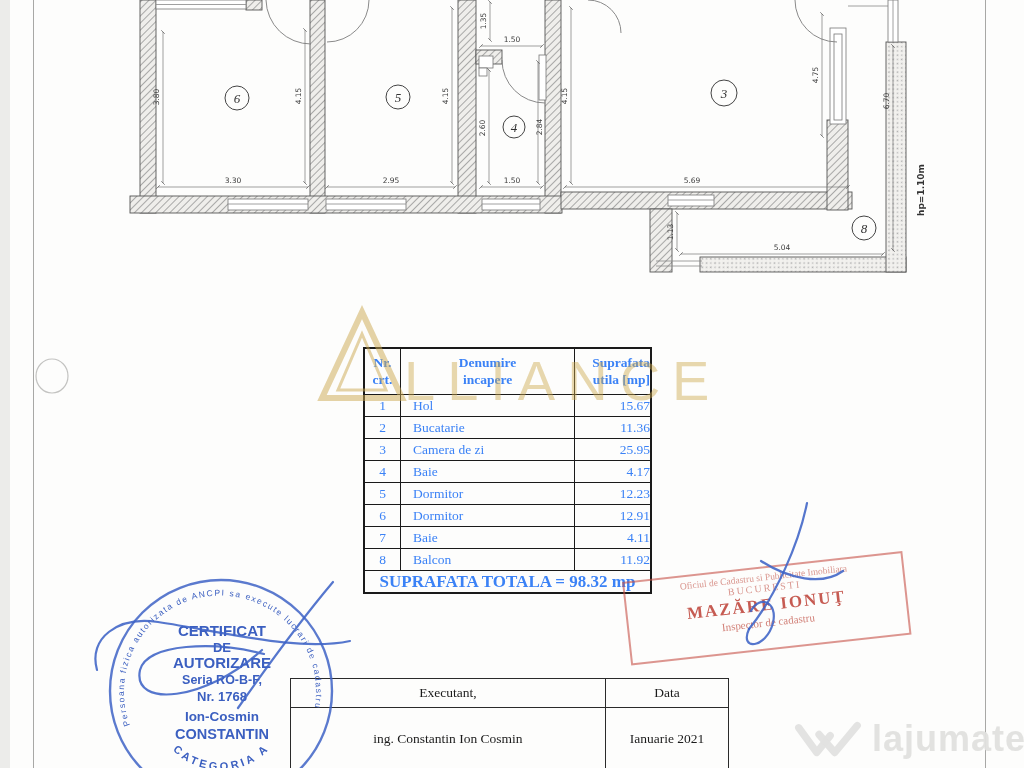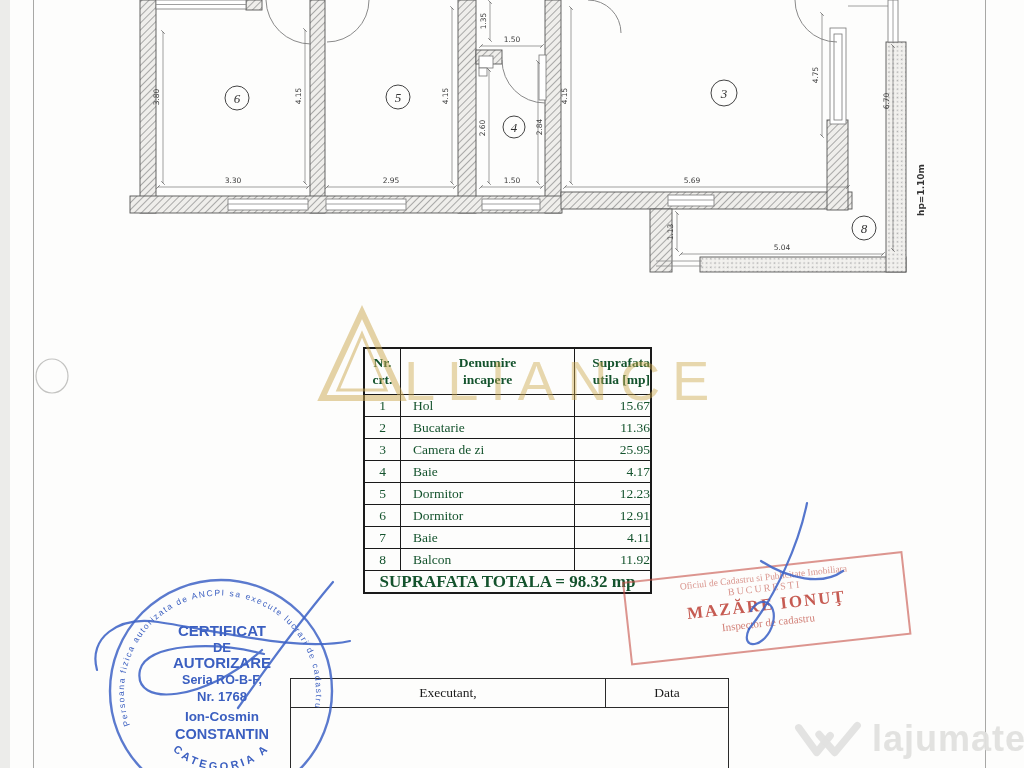--- a/index.html
+++ b/index.html
@@ -16,21 +16,21 @@
   .room-t{font-size:13px;font-style:italic;fill:#333;text-anchor:middle;font-family:"Liberation Serif",serif;}
   .dim{stroke:#777;stroke-width:.7;marker-start:url(#tk);marker-end:url(#tk);}
   .wall{fill:url(#hatch);stroke:#555;stroke-width:.9;}
   .bwall{fill:url(#dots);stroke:#555;stroke-width:.9;}
   .win{fill:#fff;stroke:#777;stroke-width:.8;}
   .thin{stroke:#888;stroke-width:.8;fill:none;}
   .arc{stroke:#8a8a8a;stroke-width:1;fill:none;}
   .circ{fill:none;stroke:#444;stroke-width:1;}
   
   .area-table{position:absolute;left:363px;top:347px;width:289px;border-collapse:collapse;
-      color:#14532d;font-size:13.5px;}
+      color:#3b82f6;font-size:13.5px;}
   .area-table td,.area-table th{border:1px solid #1a1a1a;padding:0;}
   .area-table{border:2px solid #1a1a1a;}
   .area-table th{height:45px;font-weight:bold;font-size:13.5px;line-height:1.25;}
   .area-table tbody td{height:21px;}
   .c-no{width:37px;text-align:center;}
   .c-name{width:175px;text-align:left;padding-left:12px !important;}
   .c-area{width:77px;text-align:right;}
   .t-row td{font-weight:bold;text-align:center;font-size:13.5px;height:22px;}
   .t2-row td{font-weight:bold;text-align:center;font-size:17px;height:24px;}
   
@@ -263,20 +263,22 @@
   <div class="red-stamp">
     <div class="rs1">Oficiul de Cadastru si Publicitate Imobiliara</div>
     <div class="rs2">BUCURESTI</div>
     <div class="rs3">MAZĂRE IONUŢ</div>
     <div class="rs4">Inspector de cadastru</div>
   </div>
 
   <div class="exec-table">
     <div class="exec-cell eb er">Executant,</div>
     <div class="exec-cell eb">Data</div>
+    <div class="exec-cell er">ing. Constantin Ion Cosmin</div>
+    <div class="exec-cell">Ianuarie 2021</div>
   </div>
 
   <svg class="layer" viewBox="0 0 1024 768">
     <defs>
       <path id="rimTop" d="M 130,725 A 96,96 0 1 1 310,725" fill="none"></path>
       <path id="rimBot" d="M 160,733 A 68,68 0 0 0 282,731" fill="none"></path>
     </defs>
     <g>
       <circle cx="221" cy="691" r="111" fill="none" stroke="#3e63c6" stroke-width="2.4" opacity=".85"></circle>
       <text class="rim-txt">

